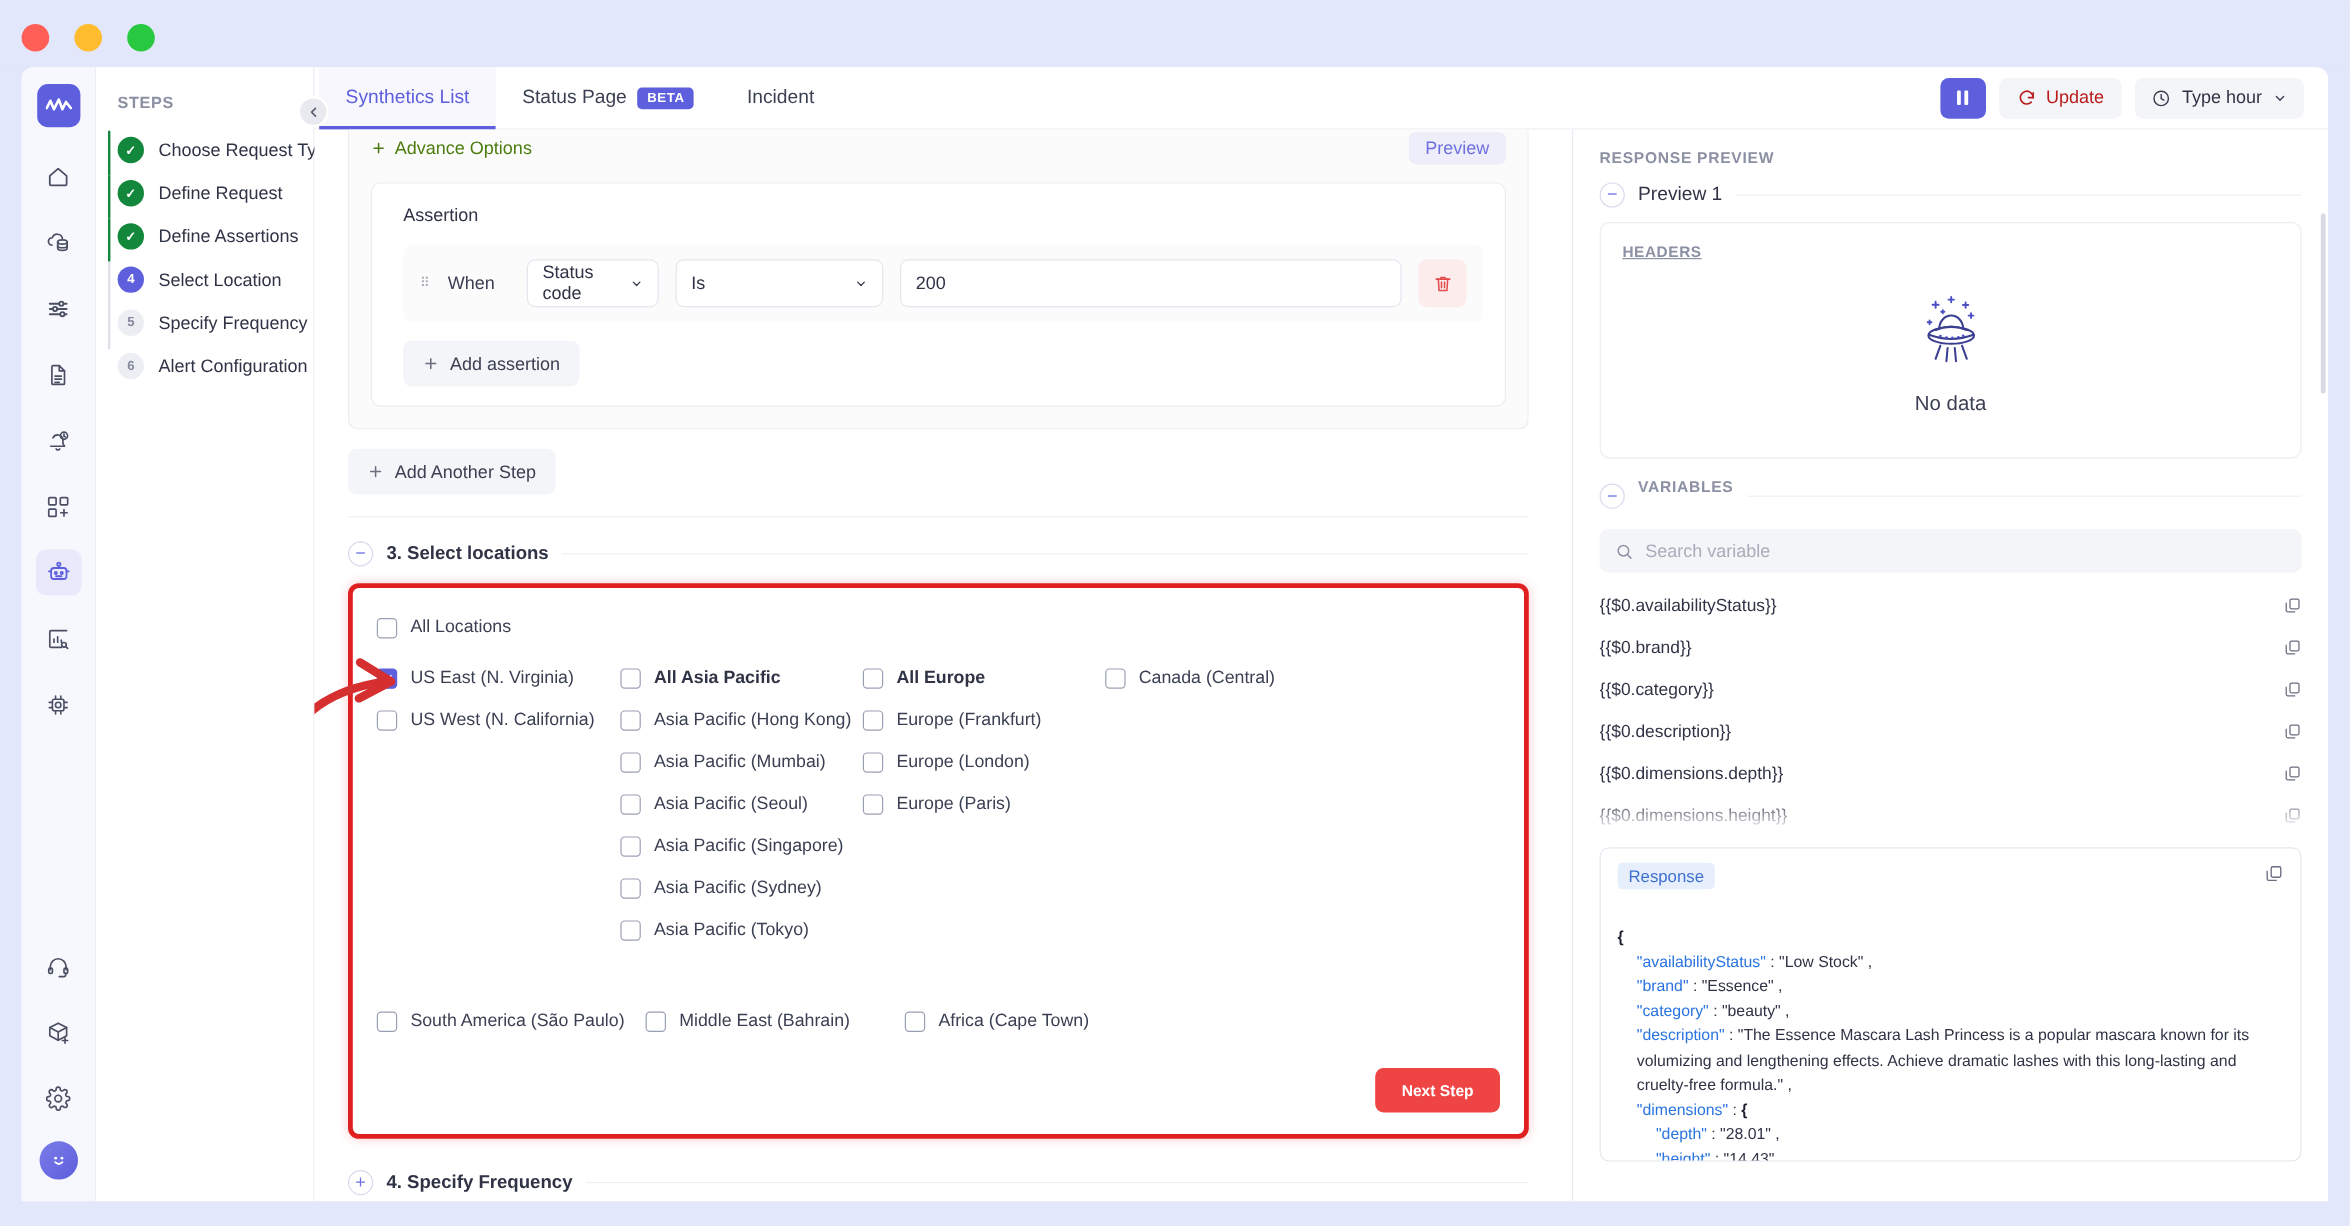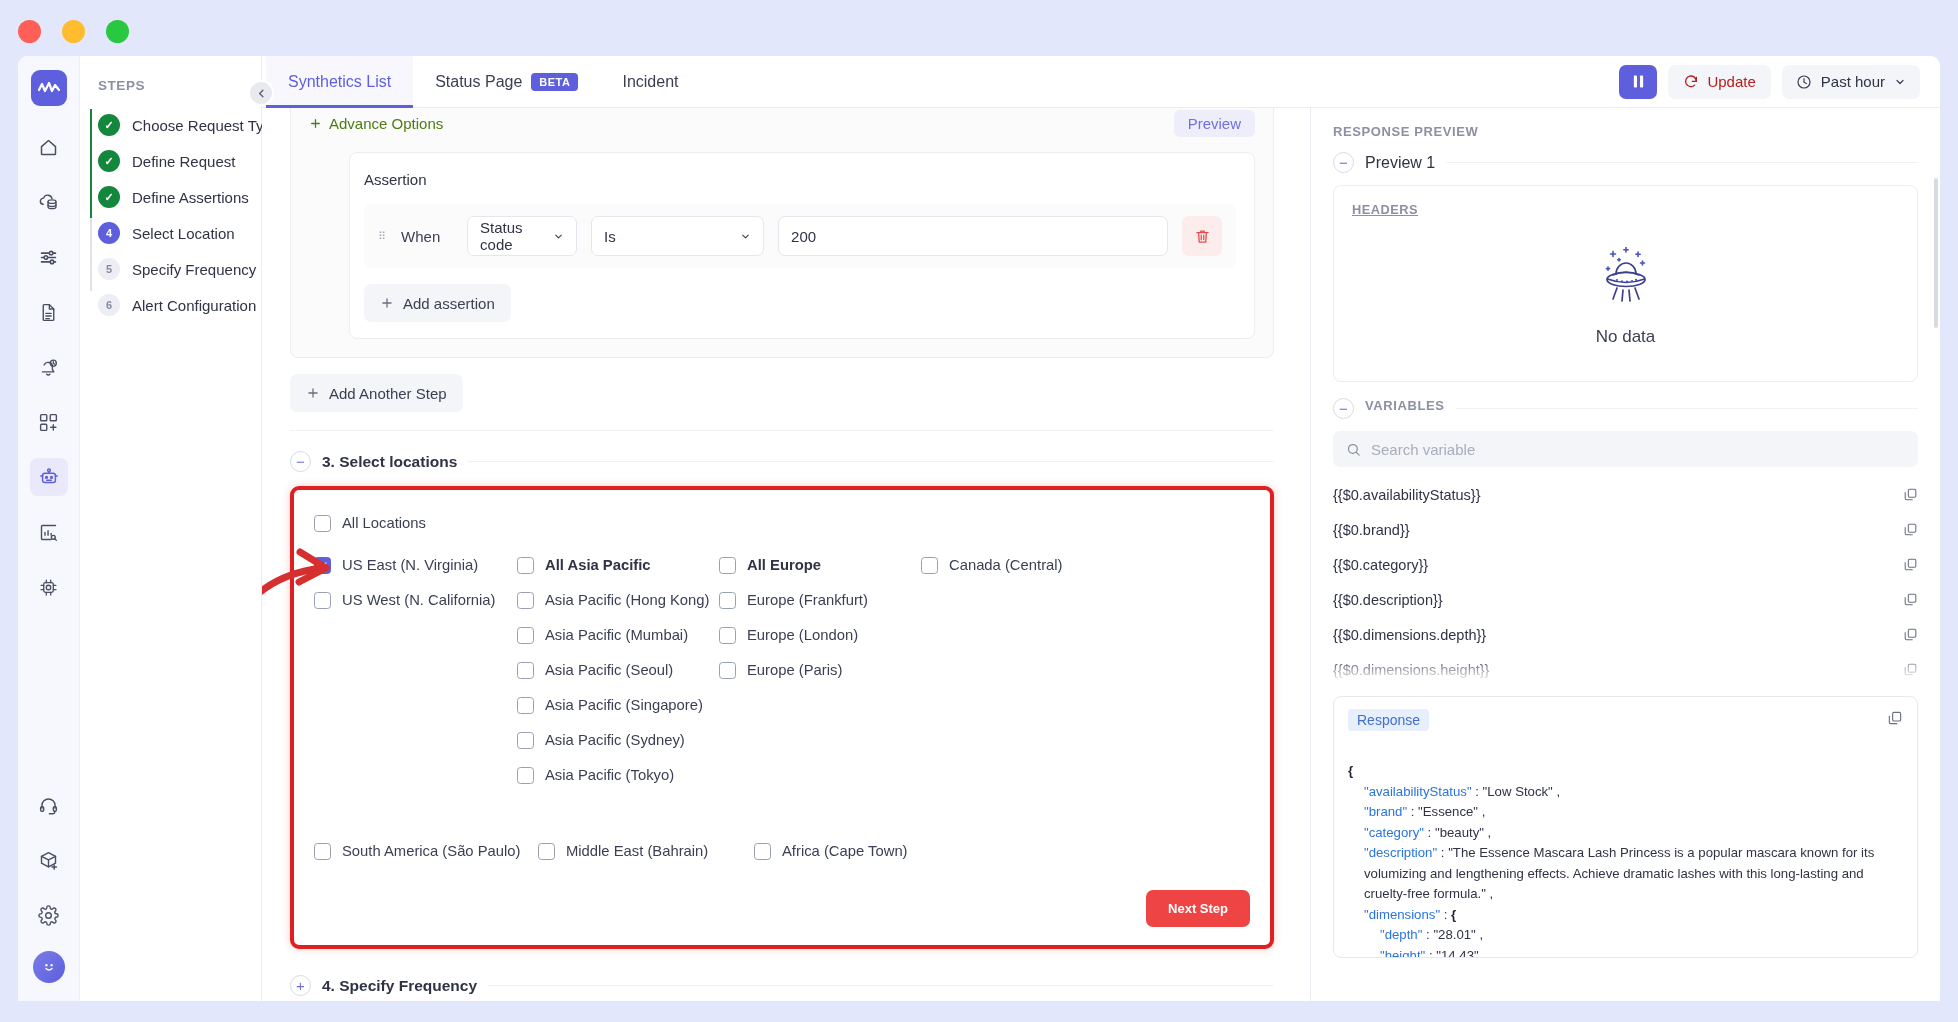--- a/index.html
+++ b/index.html
@@ -144,21 +144,21 @@
     padding: 0 18px 18px 18px;
   }
   .adv-row { display: flex; align-items: center; height: 30px; }
   .adv-link { color: #4d7c0f; font-size: 15px; display: flex; align-items: center; gap: 7px; cursor: pointer; }
   .preview-link {
     margin-left: auto; color: #6e70e0; font-size: 15px;
     background: #eeeefb; border-radius: 6px; padding: 5px 14px; cursor: pointer;
   }
   .assertion-box {
     background: #fff; border: 1px solid #ebedf3; border-radius: 8px;
-    padding: 18px 18px 16px 14px; margin-top: 14px; margin-left: 40px;
+    padding: 18px 18px 16px 26px; margin-top: 14px;
   }
   .assertion-title { font-size: 15px; color: #2f3345; margin-bottom: 16px; }
   .assertion-row {
     background: #fbfbfc; border-radius: 7px; display: flex; align-items: center;
     gap: 14px; padding: 12px 14px;
   }
   .grip { color: #a7abba; letter-spacing: 1px; line-height: 7px; font-size: 11px; cursor: grab; }
   .when-label { font-size: 15px; color: #3a3f52; min-width: 52px; }
   .sel {
     background: #fff; border: 1px solid #e4e6ee; border-radius: 7px;
@@ -474,21 +474,21 @@
             </span>
             <span>Update</span>
           </div>
           <div class="range-btn">
             <span>
               <svg width="16" height="16" viewBox="0 0 24 24" fill="none" stroke="#3a3f52" stroke-width="1.8" stroke-linecap="round">
                   <circle cx="12" cy="12" r="9"></circle>
                   <path d="M12 7 v5.3 l3.4 2"></path>
                 </svg>
             </span>
-            <span>Past hour</span>
+            <span>Type hour</span>
             <span>
               <svg width="12" height="12" viewBox="0 0 24 24" fill="none" stroke="#3a3f52" stroke-width="2.4" stroke-linecap="round" stroke-linejoin="round">
                   <path d="M6 9 L12 15 L18 9"></path>
                 </svg>
             </span>
           </div>
         </div>
       </div>
 
       <div class="content">
@@ -727,21 +727,21 @@
                   <path d="M25 36 v3.2 M23.4 37.6 h3.2"></path>
                   <path d="M36 27.5 v2.6 M34.7 28.8 h2.6"></path>
                 </g>
               </svg>
               <div class="nodata-text">No data</div>
             </div>
           </div>
 
           <div class="pv-sec-head" style="margin-top:16px;">
             <div class="sec-toggle">−</div>
-            <div class="pv-title" style="margin-bottom:6px;">VARIABLES</div>
+            <div class="pv-title" style="margin-bottom:16px;">VARIABLES</div>
             <div class="sec-rule"></div>
           </div>
 
           <div class="searchbox">
             <span>
               <svg width="15" height="15" viewBox="0 0 24 24" fill="none" stroke="#8b90a3" stroke-width="2" stroke-linecap="round">
                   <circle cx="11" cy="11" r="7"></circle>
                   <path d="M16.2 16.2 L21 21"></path>
                 </svg>
             </span>

